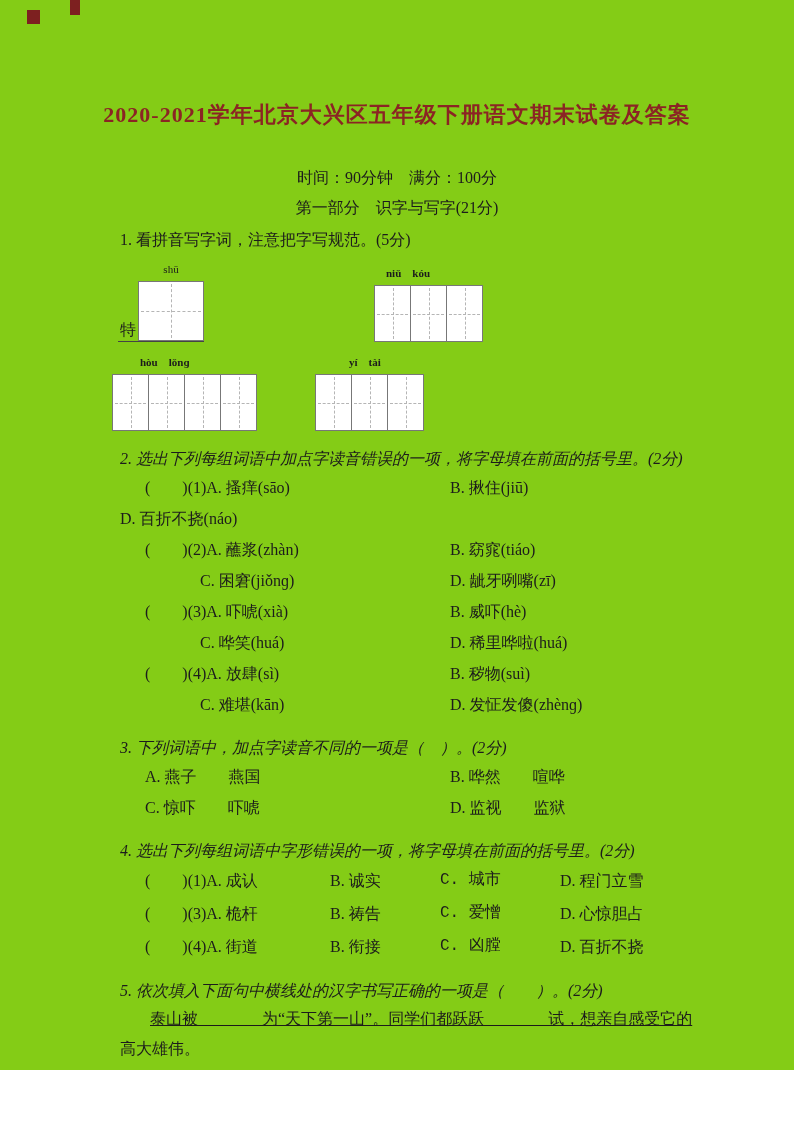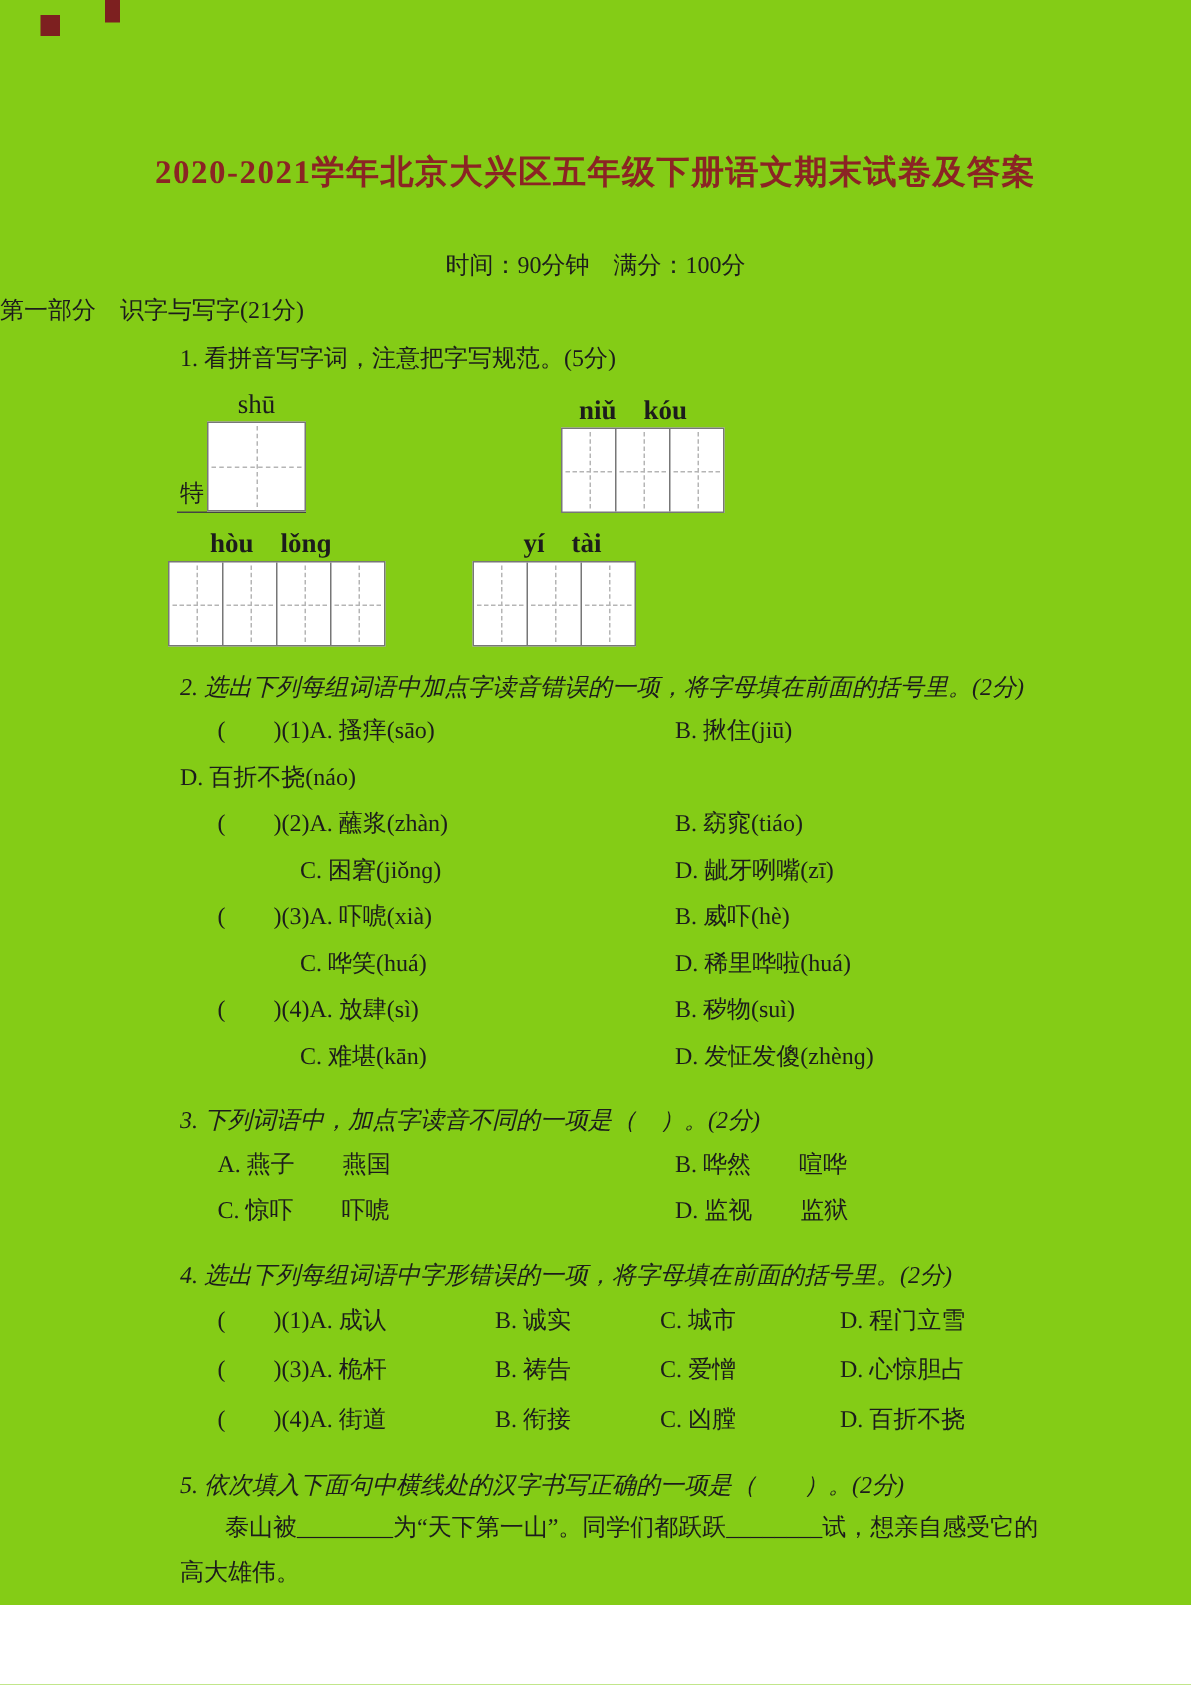--- a/index.html
+++ b/index.html
@@ -9,32 +9,32 @@
     color:#1c1c1c;font-size:16px;
   }
   .corner{position:absolute;background:#7d2020;}
   .corner-a{left:27px;top:10px;width:13px;height:14px;}
   .corner-b{left:70px;top:0;width:10px;height:15px;}
   .title{
     margin:0;padding-top:100px;text-align:center;
     font-size:22px;font-weight:bold;color:#8b2424;letter-spacing:1px;
   }
   .meta{text-align:center;margin-top:36px;line-height:24px;}
-  .section{margin-top:6px;line-height:24px;}
+  .section{text-align:center;margin-top:6px;line-height:24px;}
   .content{padding:0 100px 0 120px;}
   .stem{line-height:27px;margin-top:6px;}
   .stem.mt{margin-top:14px;font-style:italic;}
 
   
   .wrow{display:flex;align-items:flex-end;margin-top:6px;}
   .wrow1{margin-left:-2px;}
   .wrow2{margin-left:-8px;margin-top:10px;}
   .wgroup{display:flex;align-items:flex-end;}
   .wcol{display:flex;flex-direction:column;align-items:center;}
-  .pinyin{font-size:18px;line-height:20px;white-space:pre;margin-bottom:2px;}
+  .pinyin{font-size:11px;line-height:20px;white-space:pre;margin-bottom:2px;}
   .pinyin.left{align-self:flex-start;font-weight:bold;}
   .cells{display:flex;border:1px solid #777;background:#fff;}
   .cell{width:35px;height:55px;position:relative;border-right:1px solid #777;}
   .cell:last-child{border-right:none;}
   .cell::before{content:"";position:absolute;left:2px;right:2px;top:50%;border-top:1px dashed #b5b5b5;}
   .cell::after{content:"";position:absolute;top:2px;bottom:2px;left:50%;border-left:1px dashed #b5b5b5;}
   .cells-big .cell{width:64px;height:58px;}
   .wlabel{line-height:22px;padding:0 2px;}
   .g-underline{border-bottom:1px solid #444;}
   .gap1{width:120px;} .gap2{width:50px;} .gap3{width:58px;}
@@ -42,26 +42,26 @@
   
   .opt2{display:flex;line-height:31px;}
   .opt2 .c1{width:330px;padding-left:25px;box-sizing:border-box;}
   .opt2.cd .c1{padding-left:80px;}
   .opt2 .c2{flex:1;}
 
   
   .opt4{display:flex;line-height:33px;padding-left:25px;}
   .opt4 .f1{width:185px;}
   .opt4 .f2{width:110px;}
-  .opt4 .f3{width:120px;}
+  .opt4 .f3{width:120px;font-family:Liberation Mono, monospace;}
   .opt4 .f4{flex:1;}
 
   
   .para{line-height:30px;}
-  .para.indent{padding-left:30px;}
+  .para.indent{padding-left:30px;text-decoration:underline;}
 </style>
 </head>
 <body>
 
 <div class="page">
   <div class="corner corner-a"></div>
   <div class="corner corner-b"></div>
 
   <h1 class="title">2020-2021学年北京大兴区五年级下册语文期末试卷及答案</h1>
   <div class="meta">时间：90分钟　满分：100分</div>

